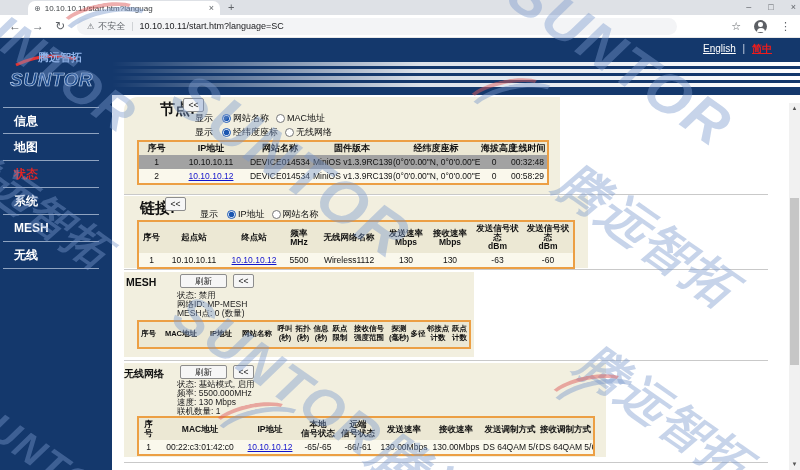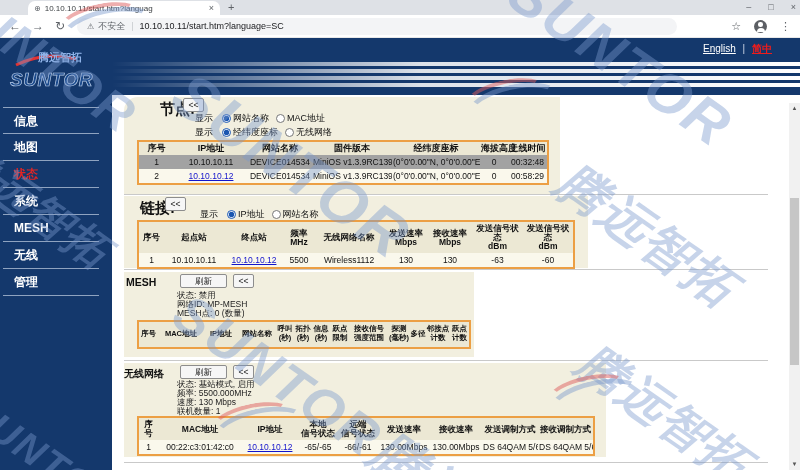--- a/index.html
+++ b/index.html
@@ -165,21 +165,20 @@
   </div>
 
   <div class="sidebar">
     <div class="nav">
       <div class="nav-item first">信息</div>
       <div class="nav-item">地图</div>
       <div class="nav-item active">状态</div>
       <div class="nav-item">系统</div>
       <div class="nav-item">MESH</div>
       <div class="nav-item">无线</div>
-      <div class="nav-item">管理</div>
     </div>
   </div>
 
   <div class="content">
 
     <div class="panel s1">
       <div class="sec-head" style="left:36px;top:3px;">节点:</div>
       <button class="btn btn-sm" style="position:absolute;left:59px;top:1px;">&lt;&lt;</button>
       <div class="radio-row" style="left:71px;top:15px;">
         <span class="rlabel">显示</span>

